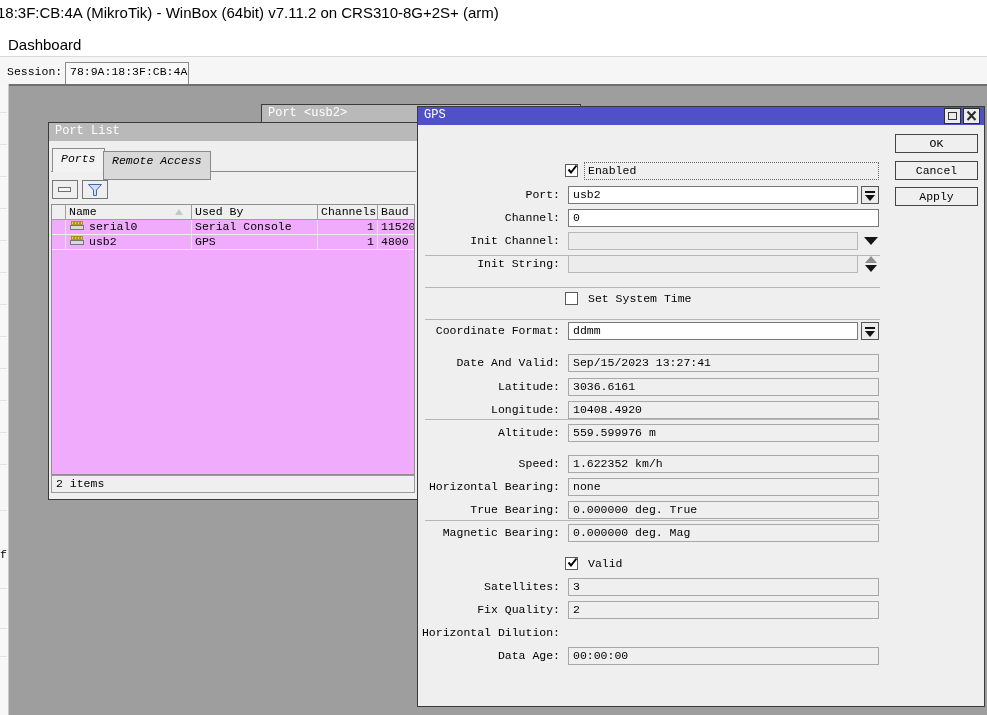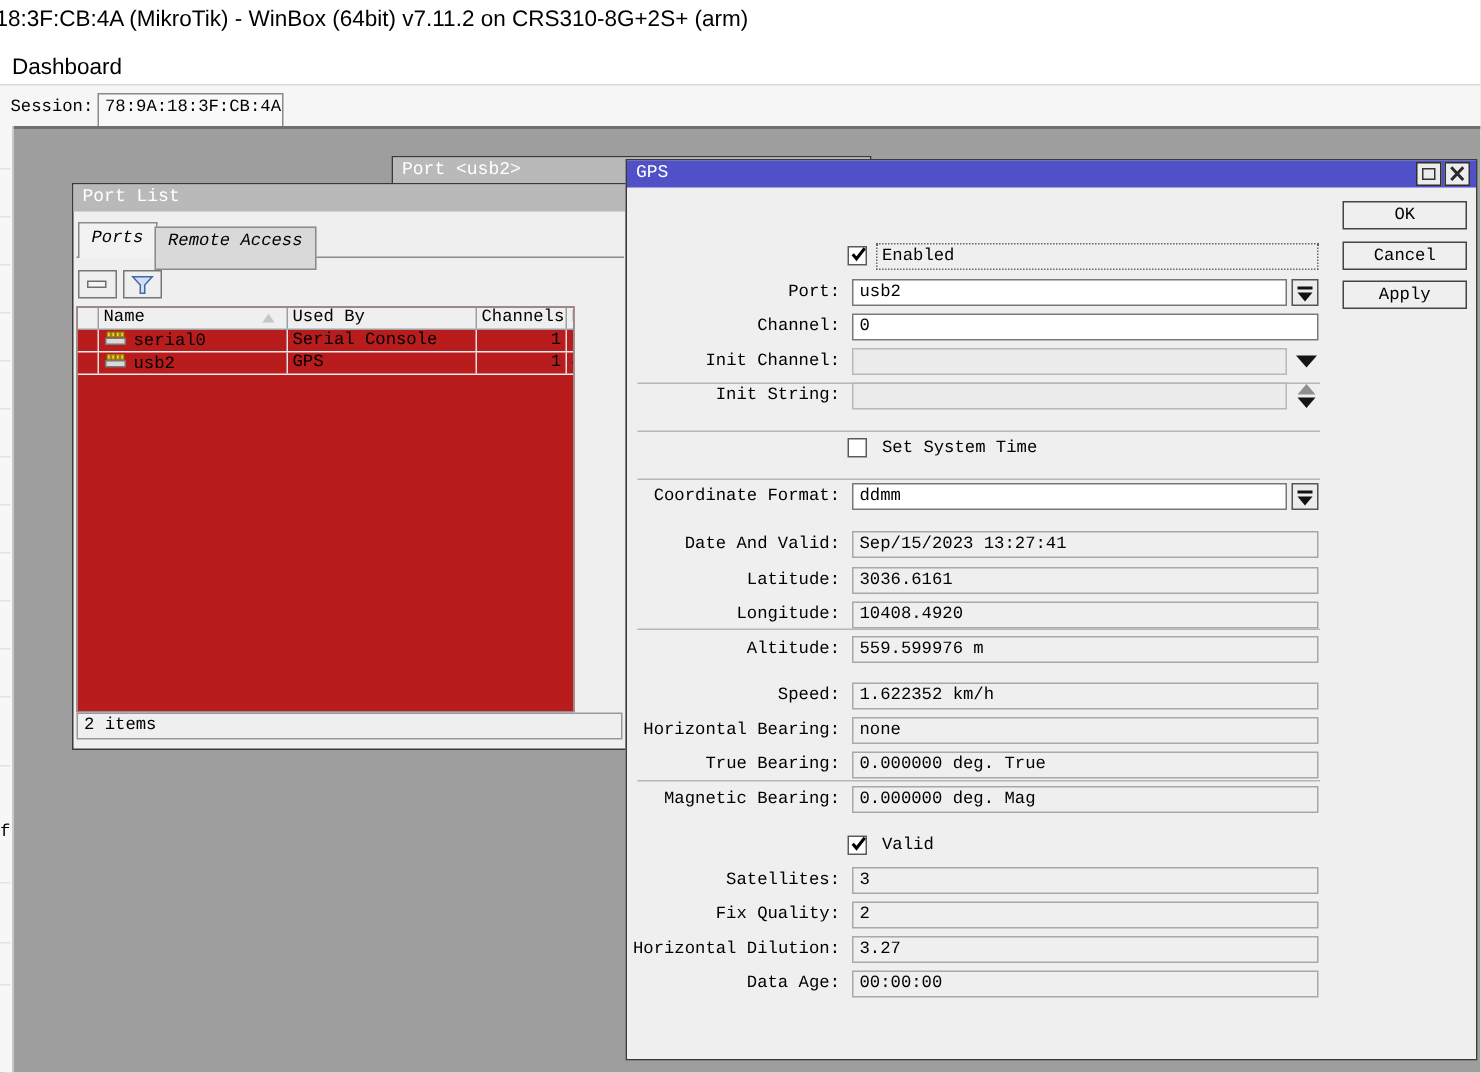--- a/index.html
+++ b/index.html
@@ -34,21 +34,21 @@
   .tabline { position:absolute; top:48px; left:2px; right:1px; height:1px; background:#8a8a8a; z-index:1; }
   .tab { position:absolute; border:1px solid #8a8a8a; padding:0 8px; line-height:20px; z-index:2;font-style:italic; }
   #tab-ports { left:3px; top:25px; height:24px; background:#f2f2f2; border-bottom:none; }
   #tab-remote { left:54px; top:28px; height:29px; background:#d9d9d9; line-height:18px; }
   .tbbtn { position:absolute; top:57px; width:26px; height:19px; border:1px solid #777; background:#efefef; }
   #btn-minus { left:3px; }
   #btn-filter { left:33px; }
   .minus-glyph { position:absolute; left:5px; top:6px; width:13px; height:5px; border:1px solid #6f6f6f; background:#f5f5f5; }
   .funnel { position:absolute; left:4px; top:2px; }
 
-  #pl-table { position:absolute; left:2px; top:81px; width:332px; height:271px; border:1px solid #8f8f8f; background:#b91c1c; overflow:hidden; }
+  #pl-table { position:absolute; left:2px; top:81px; width:364px; height:271px; border:1px solid #8f8f8f; background:#f0abfc; overflow:hidden; }
   .trow { display:flex; height:15px; }
   #pl-head { background:#efefef; border-bottom:1px solid #9f9f9f; height:15px; }
   .hc { border-right:1px solid #9f9f9f; padding-left:3px; line-height:13px; height:14px; overflow:hidden; white-space:nowrap; }
   .bc { border-right:1px solid #e3e3e3; padding-left:3px; line-height:14px; overflow:hidden; white-space:nowrap; }
   .c0 { width:14px; flex:none; padding-left:0; }
   .c1 { width:126px; flex:none; }
   .c2 { width:126px; flex:none; }
   .c3 { width:60px; flex:none; text-align:right; padding-right:3px; }
   .c4 { flex:1; border-right:none; }
   .brow { border-bottom:1px solid #ededed; }
@@ -280,20 +280,19 @@
     <div class="grow" style="top:424px">
       <span class="lbl">Satellites:</span>
       <div class="fld ro">3</div>
     </div>
     <div class="grow" style="top:447px">
       <span class="lbl">Fix Quality:</span>
       <div class="fld ro">2</div>
     </div>
     <div class="grow" style="top:470px">
       <span class="lbl">Horizontal Dilution:</span>
-      <div class="fld ro">3.27</div>
     </div>
     <div class="grow" style="top:493px">
       <span class="lbl">Data Age:</span>
       <div class="fld ro">00:00:00</div>
     </div>
   </div>
 </div>
 
 </body></html>

